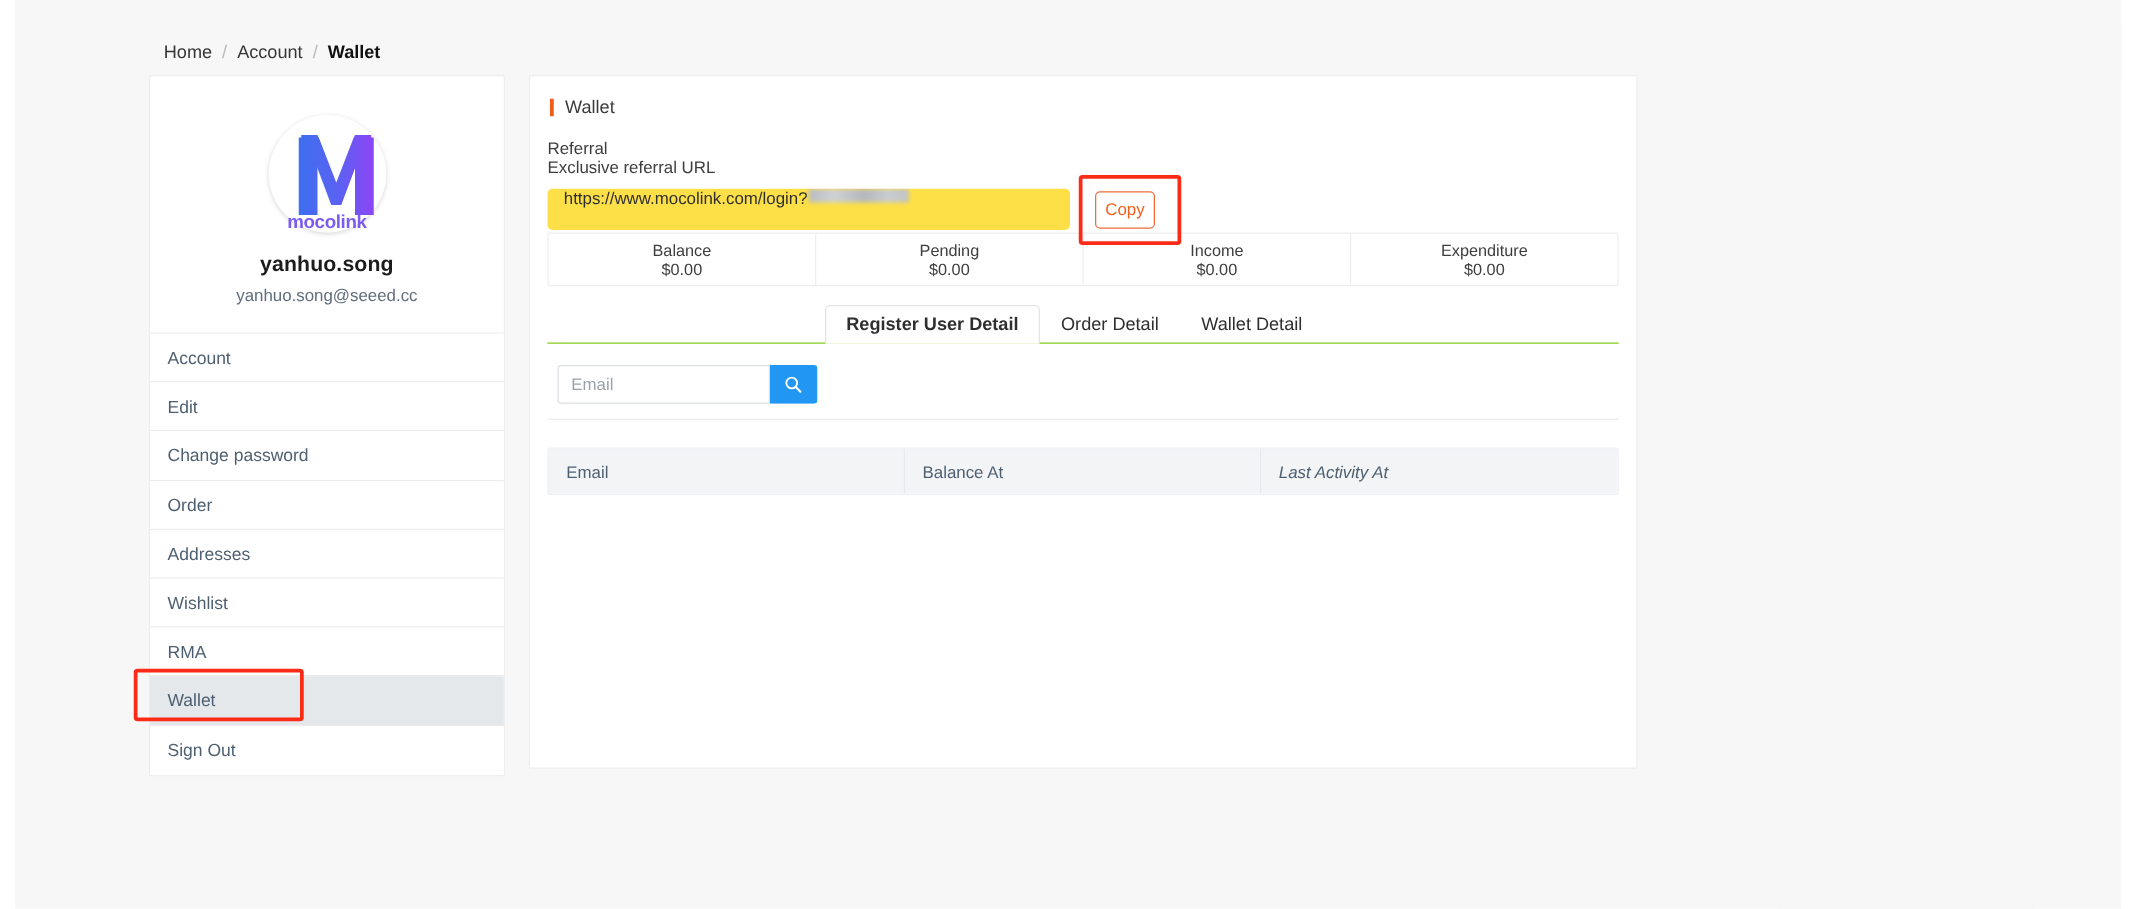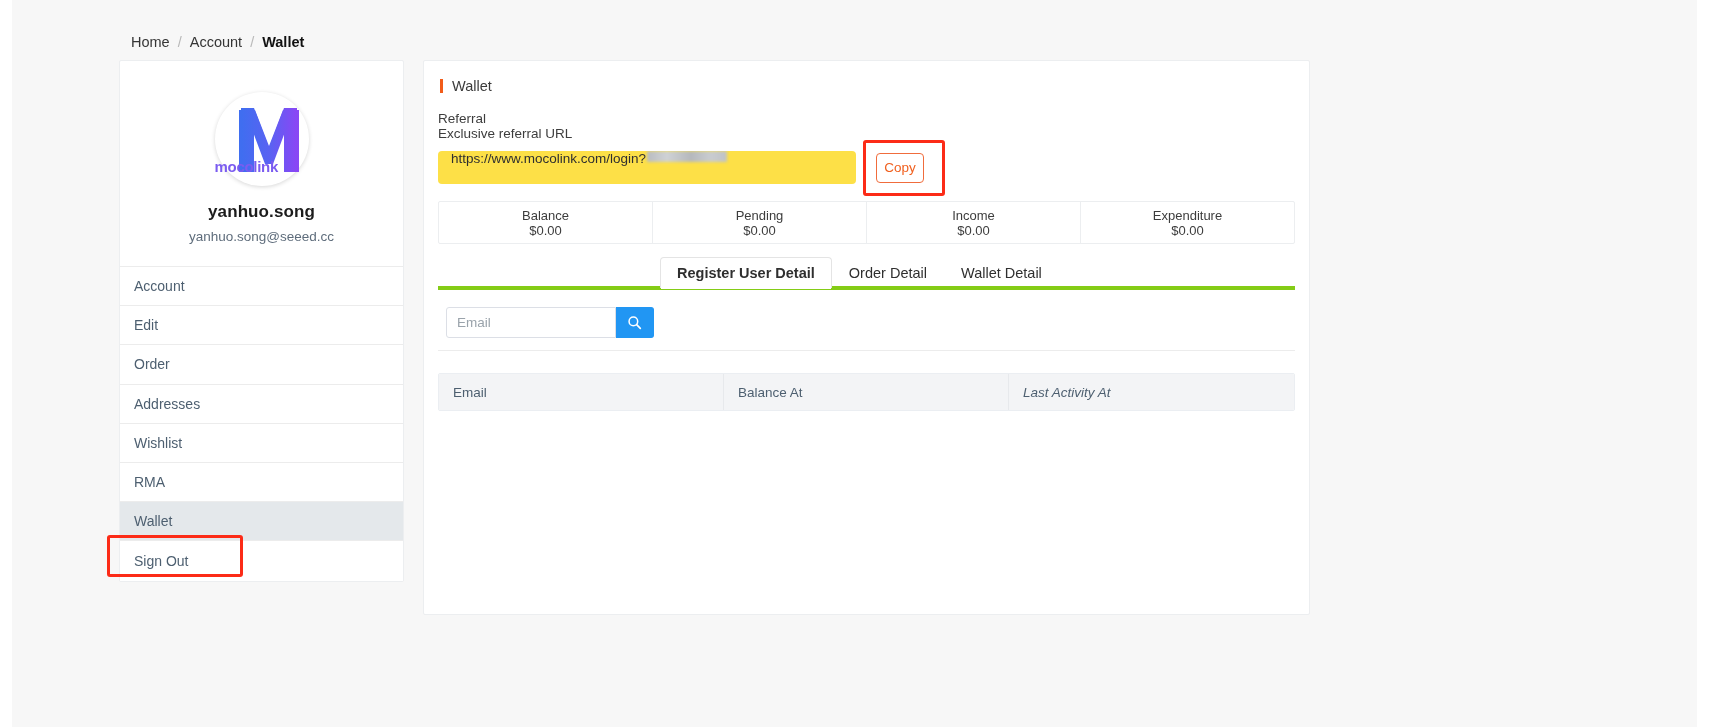--- a/index.html
+++ b/index.html
@@ -69,22 +69,22 @@
   }
   .avatar-inner {
     position: absolute; inset: 0;
     border-radius: 50%;
     overflow: hidden;
   }
   .avatar svg { position: absolute; left: -4px; top: -8px; }
   .avatar-word {
     position: absolute;
     left: 0; right: 0;
-    bottom: 11px;
-    text-align: left;
+    bottom: 0;
+    text-align: center;
     font-size: 15px;
     font-weight: 600;
     color: #7b5cf0;
     letter-spacing: -0.3px;
   }
   .profile-name {
     margin-top: 16px;
     font-size: 17px;
     font-weight: bold;
     color: #1c1c1c;
@@ -204,21 +204,21 @@
     left: -13px; top: -13px;
     width: 82px; height: 56px;
     border: 3px solid #fc2b17;
     border-radius: 3px;
     pointer-events: none;
   }
 
   
   .stats {
     display: flex;
-    margin: 17px 14px 0 14px;
+    margin: 2px 14px 0 14px;
     border: 1px solid #eceef0;
     border-radius: 2px;
     height: 43px;
   }
   .stat {
     flex: 1;
     display: flex;
     flex-direction: column;
     align-items: center;
     justify-content: center;
@@ -227,21 +227,21 @@
   }
   .stat:last-child { border-right: none; }
   .stat-label { font-size: 13px; color: #3d3d3d; }
   .stat-value { font-size: 13px; color: #3d3d3d; }
 
   
   .tabs {
     position: relative;
     margin: 15px 14px 0 14px;
     height: 31px;
-    border-bottom: 4px solid #84cc16;
+    border-bottom: 1px solid #84cc16;
     display: flex;
     align-items: center;
     padding-left: 222px;
   }
   .tab {
     height: 31px;
     padding: 0 16px;
     display: flex;
     align-items: center;
     font-size: 14.5px;
@@ -364,20 +364,21 @@
         <div class="avatar-inner"></div>
         <div class="avatar-word">mocolink</div>
       </div>
       <div class="profile-name">yanhuo.song</div>
       <div class="profile-email">yanhuo.song@seeed.cc</div>
     </div>
 
     <ul class="menu">
       <li class="menu-item">Account</li>
       <li class="menu-item">Edit</li>
+      <li class="menu-item">Change password</li>
       <li class="menu-item">Order</li>
       <li class="menu-item">Addresses</li>
       <li class="menu-item">Wishlist</li>
       <li class="menu-item">RMA</li>
       <li class="menu-item active">Wallet</li>
       <li class="menu-item">Sign Out</li>
     </ul>
   </div>
 
   <div class="annot-wallet"></div>

